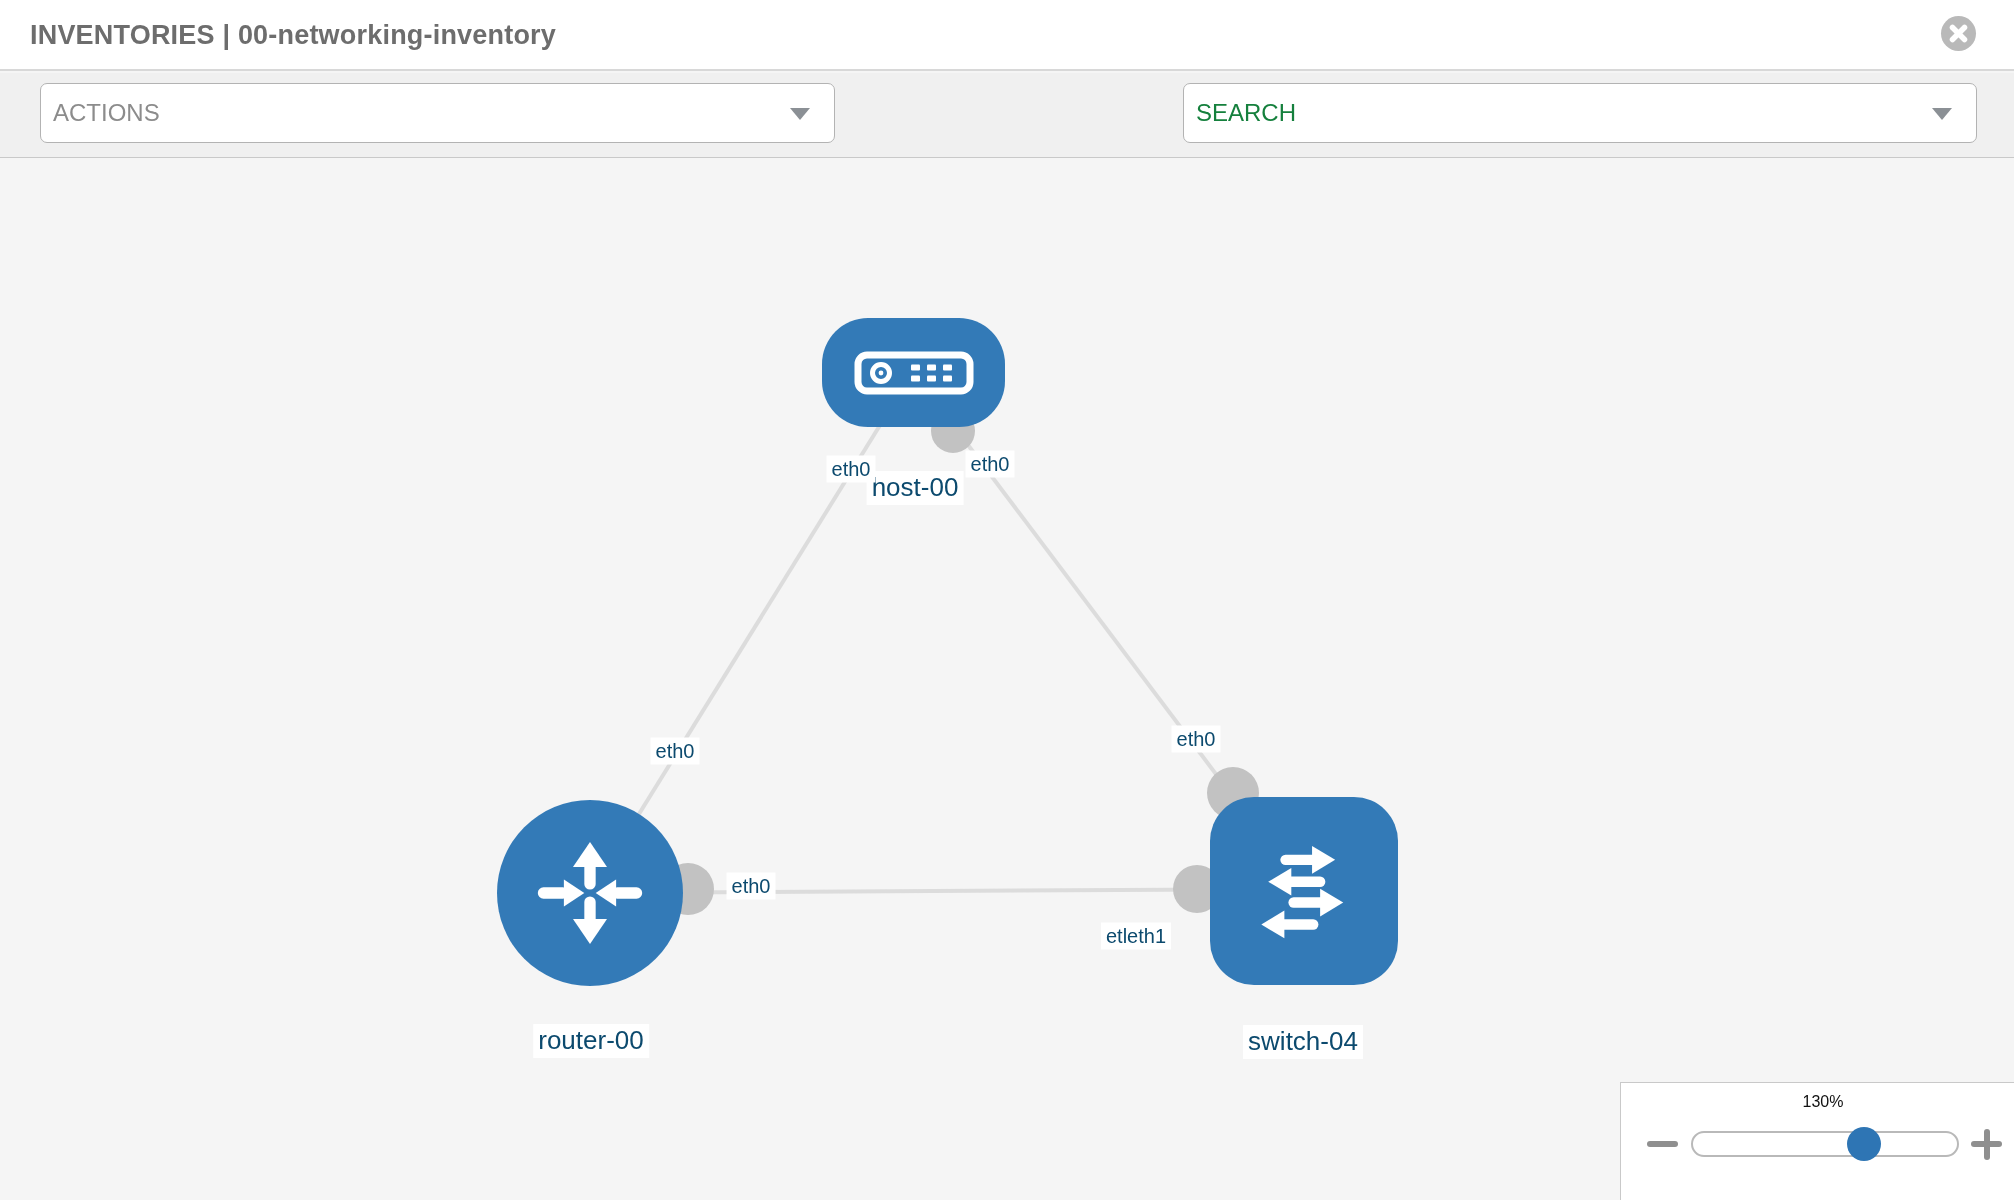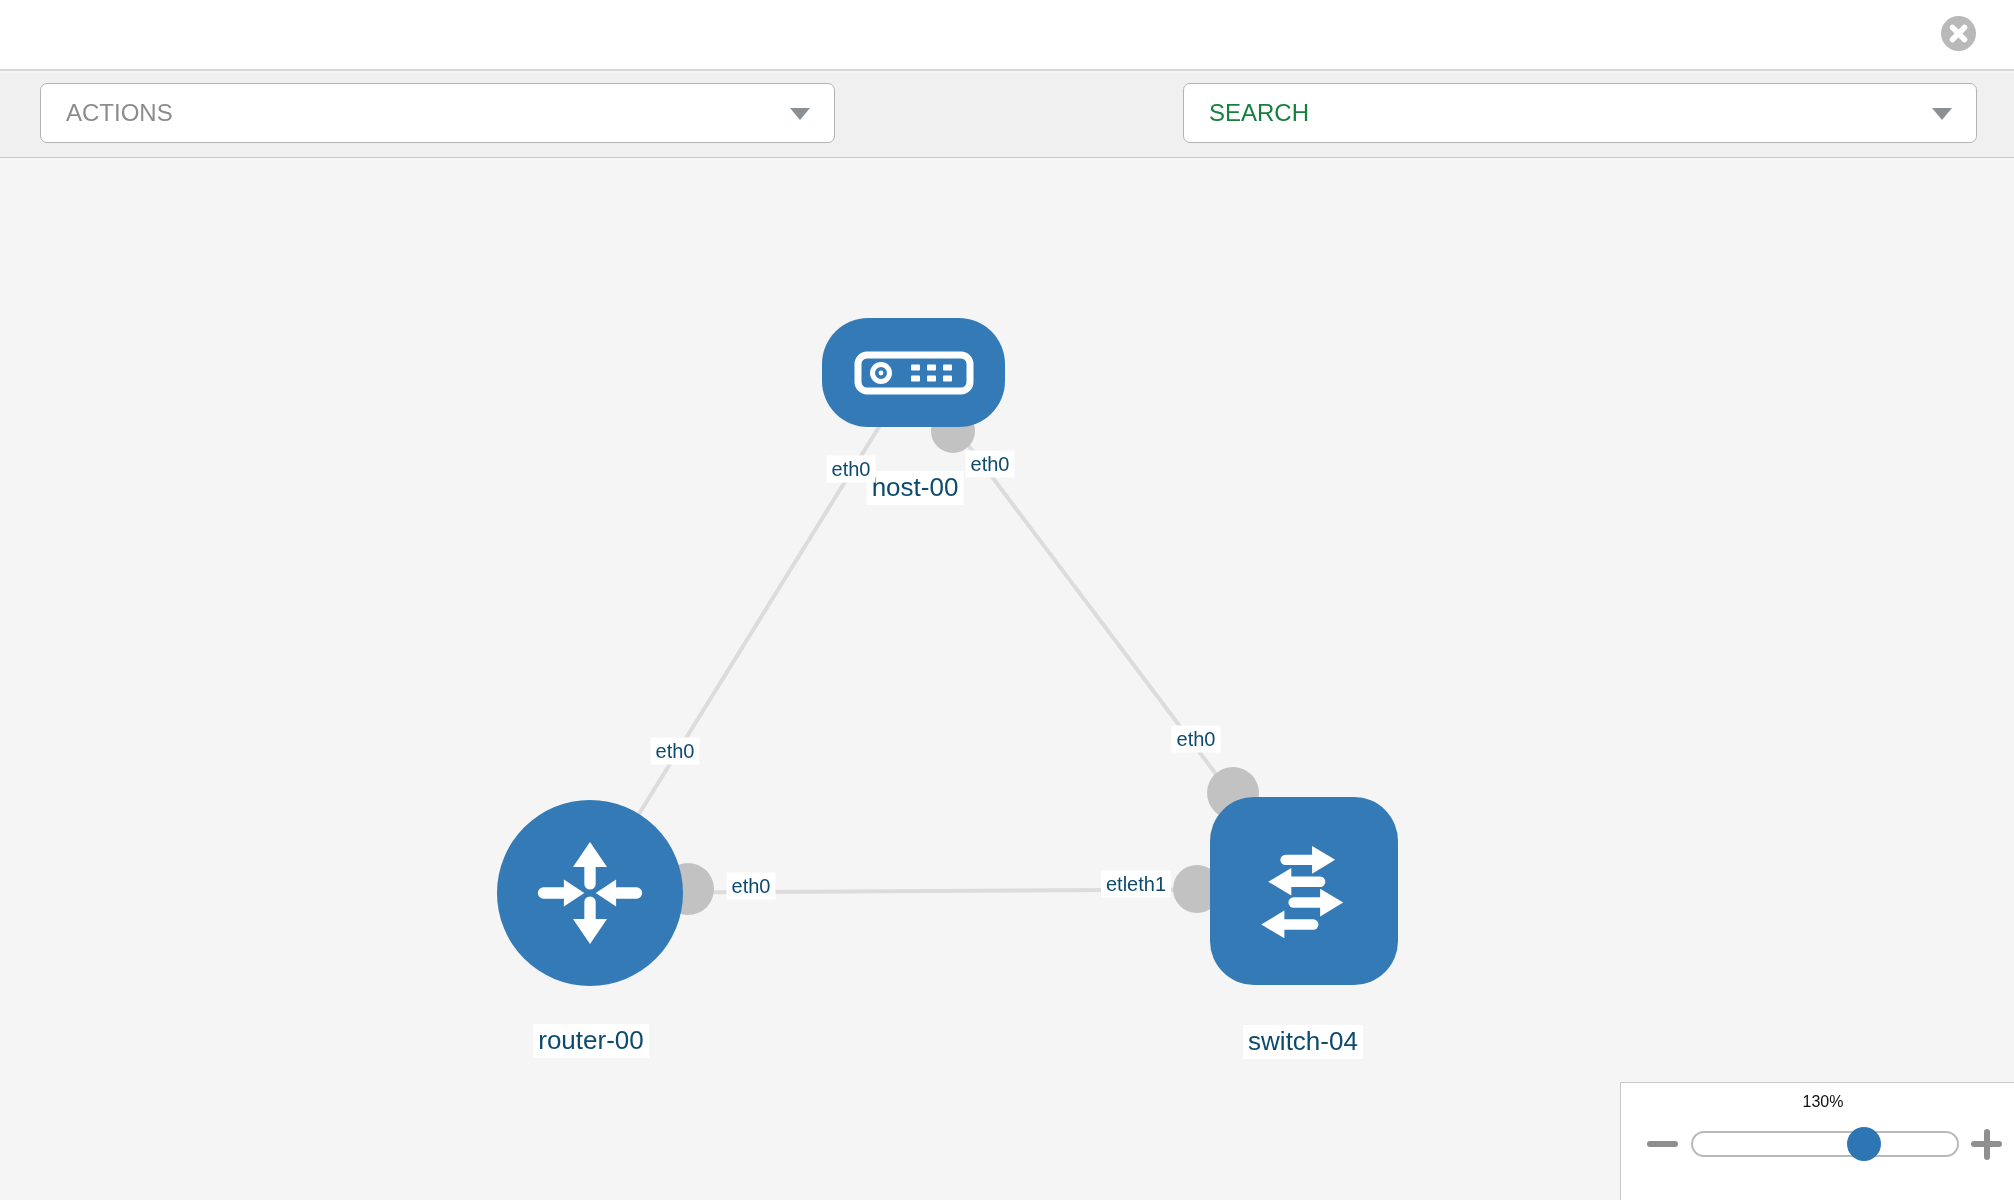--- a/index.html
+++ b/index.html
@@ -25,21 +25,21 @@
   
   .toolbar{
     position:absolute;top:73px;left:0;width:2014px;height:85px;
     background:#f0f0f0;border-bottom:1px solid #c9c9c9;box-sizing:border-box;
   }
   .select-box{
     position:absolute;top:10px;height:60px;background:#fff;
     border:1px solid #b3b3b3;border-radius:7px;box-sizing:border-box;
     display:flex;align-items:center;cursor:pointer;
   }
-  .select-box .lbl{font-size:24px;padding-left:25px;}
+  .select-box .lbl{font-size:24px;padding-left:12px;}
   .actions-box{left:40px;width:795px;}
   .actions-box .lbl{color:#8c8c8c;}
   .search-box{left:1183px;width:794px;}
   .search-box .lbl{color:#15803d;}
   .caret{
     position:absolute;right:24px;top:24px;width:0;height:0;
     border-left:10px solid transparent;border-right:10px solid transparent;
     border-top:12px solid #8b9095;
   }
   .tool-icon{position:absolute;top:92px;width:44px;height:44px;cursor:pointer;}
@@ -77,20 +77,21 @@
   .zoom-thumb{
     position:absolute;left:226px;top:44px;width:34px;height:34px;border-radius:50%;
     background:#2e75b4;cursor:grab;
   }
   .hit{position:absolute;cursor:pointer;}
 </style>
 </head>
 <body>
 
 <div class="header">
+  <div class="title">INVENTORIES | 00-networking-inventory</div>
   <div class="close-btn">
     <svg width="21" height="21" viewBox="0 0 21 21">
       <line x1="4.5" y1="4.5" x2="16.5" y2="16.5" stroke="#ffffff" stroke-width="5.5" stroke-linecap="round"></line>
       <line x1="16.5" y1="4.5" x2="4.5" y2="16.5" stroke="#ffffff" stroke-width="5.5" stroke-linecap="round"></line>
     </svg>
   </div>
 </div>
 
 <div class="toolbar">
   <div class="select-box actions-box">
@@ -181,21 +182,21 @@
 
 <div class="chip name" style="left:915px;top:460px;">host-00</div>
 <div class="chip name" style="left:591px;top:1013px;">router-00</div>
 <div class="chip name" style="left:1303px;top:1014px;">switch-04</div>
 
 <div class="chip iface" style="left:851px;top:469px;">eth0</div>
 <div class="chip iface" style="left:990px;top:464px;">eth0</div>
 <div class="chip iface" style="left:675px;top:751px;">eth0</div>
 <div class="chip iface" style="left:751px;top:886px;">eth0</div>
 <div class="chip iface" style="left:1196px;top:739px;">eth0</div>
-<div class="chip iface" style="left:1136px;top:884px;">etleth1</div>
+<div class="chip iface" style="left:1136px;top:936px;">etleth1</div>
 
 <div class="zoom-panel">
   <div class="zoom-level">130%</div>
   <div class="zoom-minus-bar hit"></div>
   <div class="zoom-track"></div>
   <div class="zoom-thumb"></div>
   <div class="zoom-plus-h hit"></div>
   <div class="zoom-plus-v hit"></div>
 </div>
 

